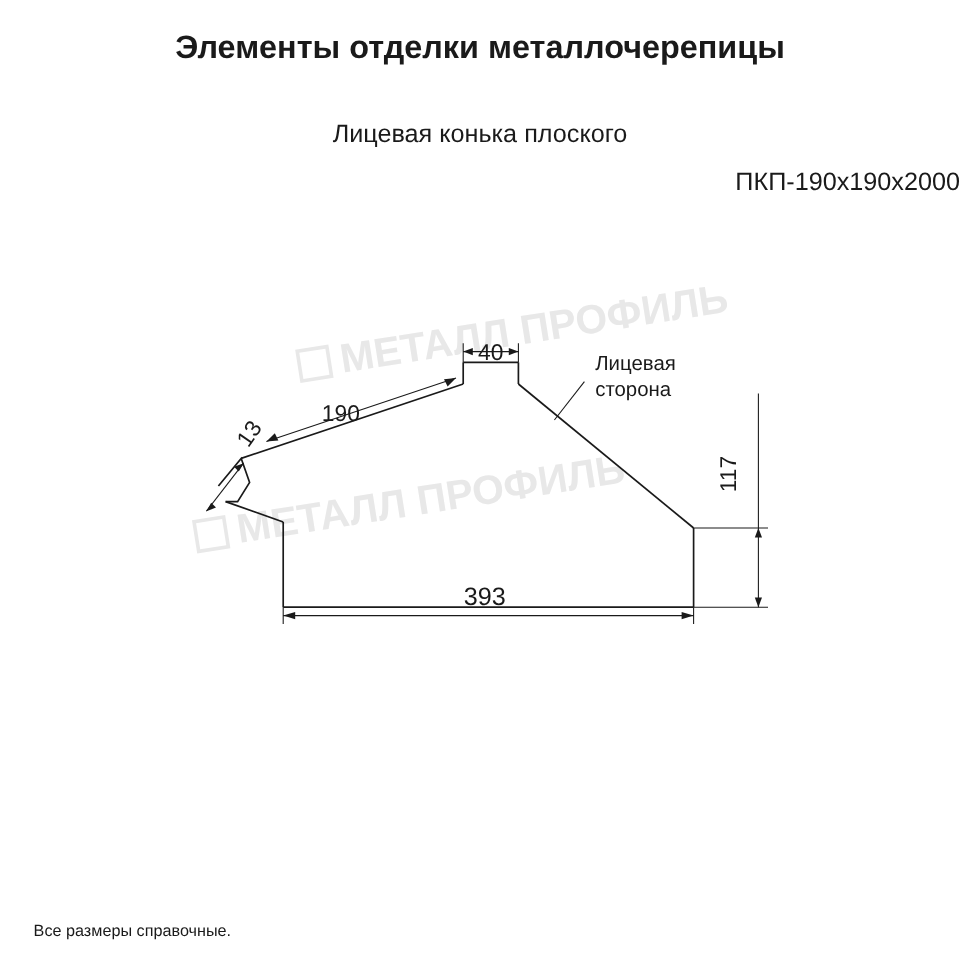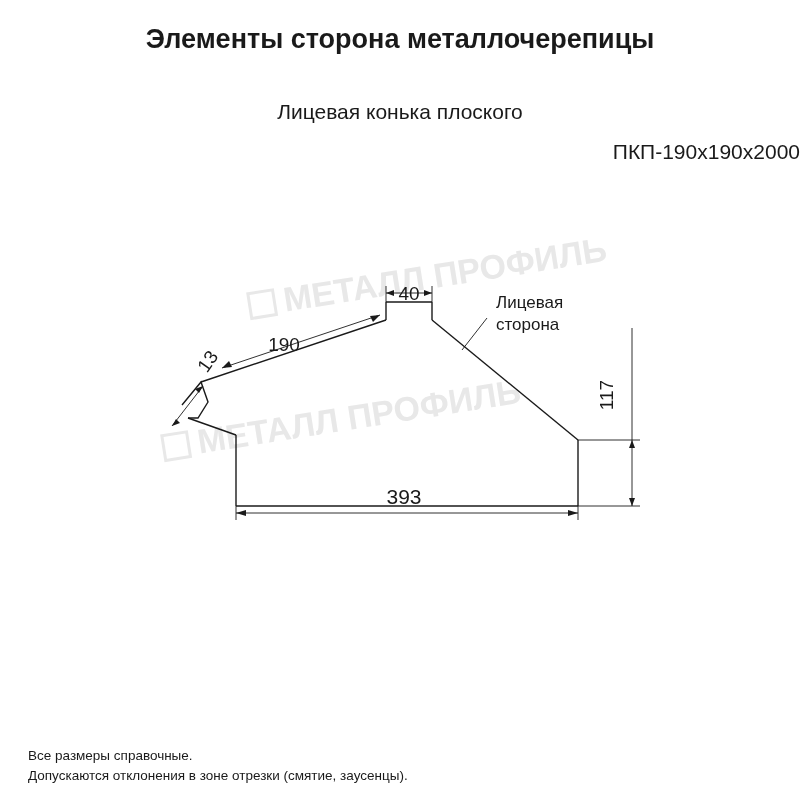--- a/index.html
+++ b/index.html
@@ -97,21 +97,21 @@
   svg text {
     font-family: "Liberation Sans", sans-serif;
     fill: #1a1a1a;
   }
 </style>
 </head>
 <body>
 
 <div class="page">
 
-  <div class="title">Элементы сторона металлочерепицы</div>
+  <div class="title">Элементы отделки металлочерепицы</div>
   <div class="subtitle">Лицевая конька плоского</div>
   <div class="subtitle2">ПКП-190х190х2000</div>
 
   <div class="wm wm1">
     <span class="wmlogo"></span><span>МЕТАЛЛ ПРОФИЛЬ</span>
   </div>
   <div class="wm wm2">
     <span class="wmlogo"></span><span>МЕТАЛЛ ПРОФИЛЬ</span>
   </div>
 
@@ -195,16 +195,15 @@
       <text x="613" y="205" text-anchor="middle" font-size="19" transform="rotate(-90 613 205)">117</text>
       <text x="404" y="314" text-anchor="middle" font-size="21">393</text>
 
       <text x="496" y="118" font-size="17">Лицевая</text>
       <text x="496" y="140" font-size="17">сторона</text>
     </svg>
   </div>
 
   <div class="footnotes">
     <div>Все размеры справочные.</div>
-    <div>Допускаются отклонения в зоне отрезки (смятие, заусенцы).</div>
   </div>
 
 </div>
 
 </body></html>

